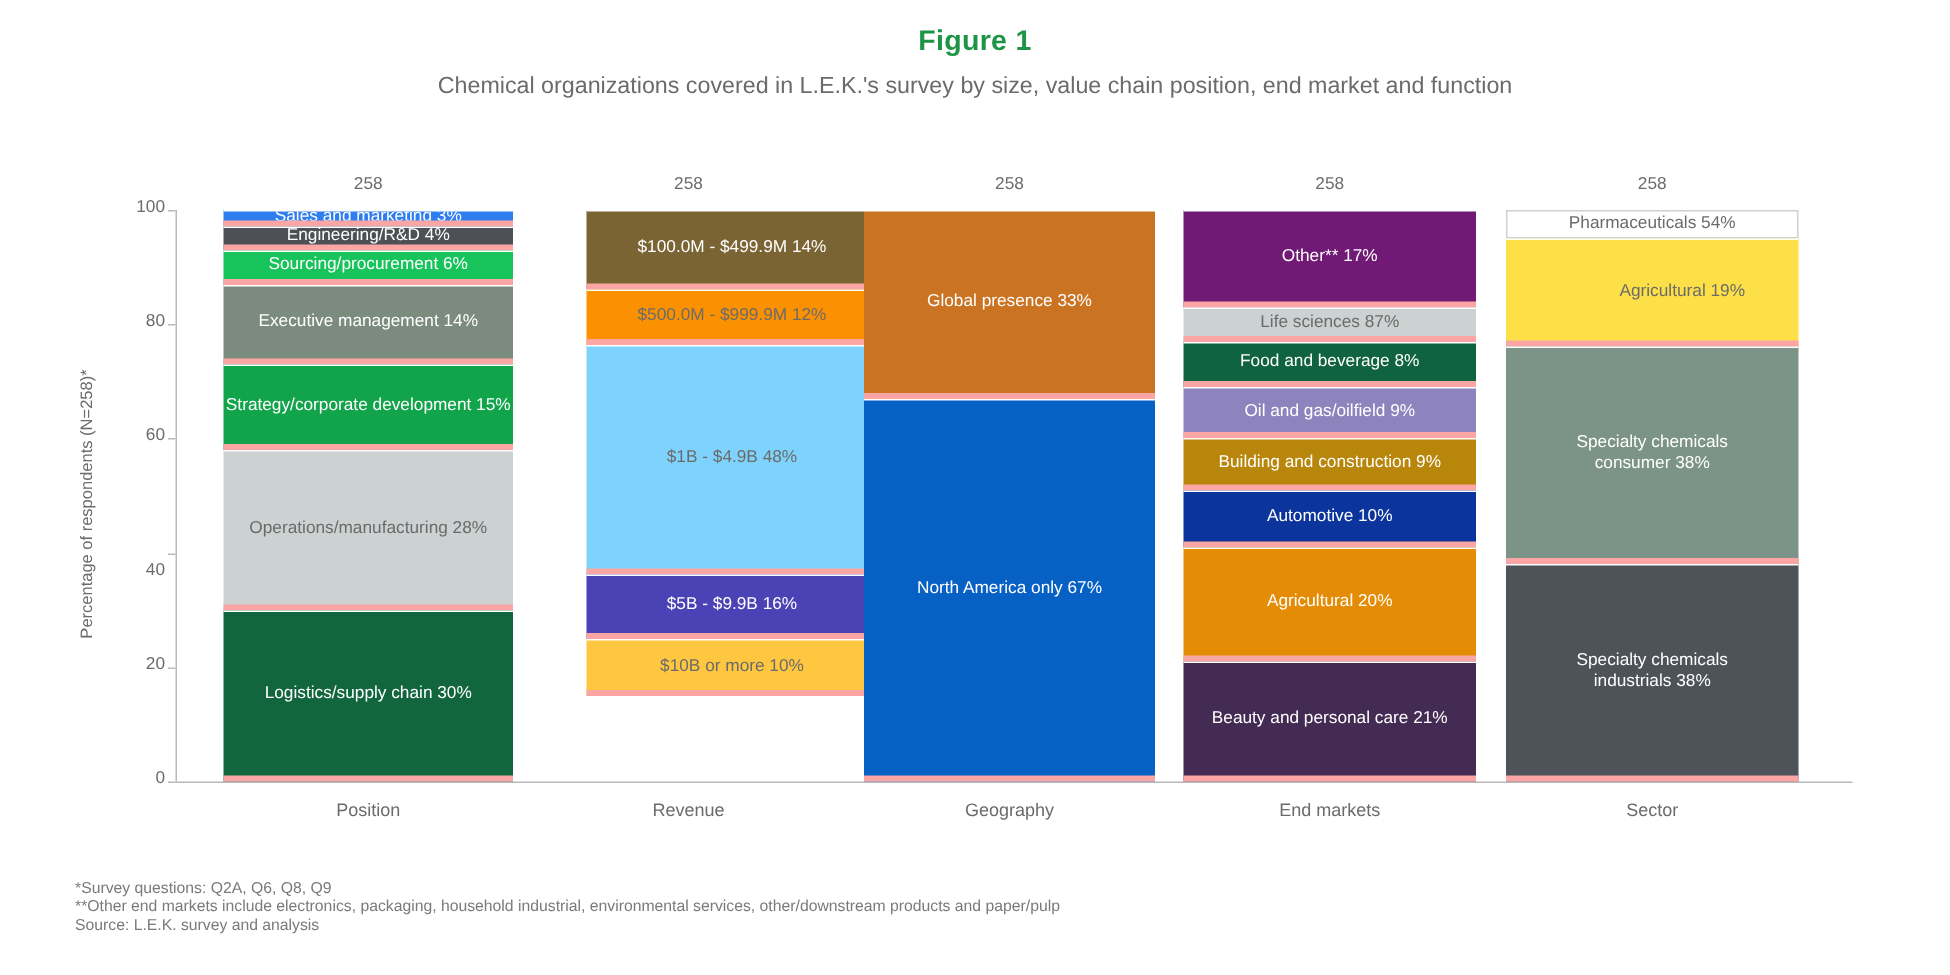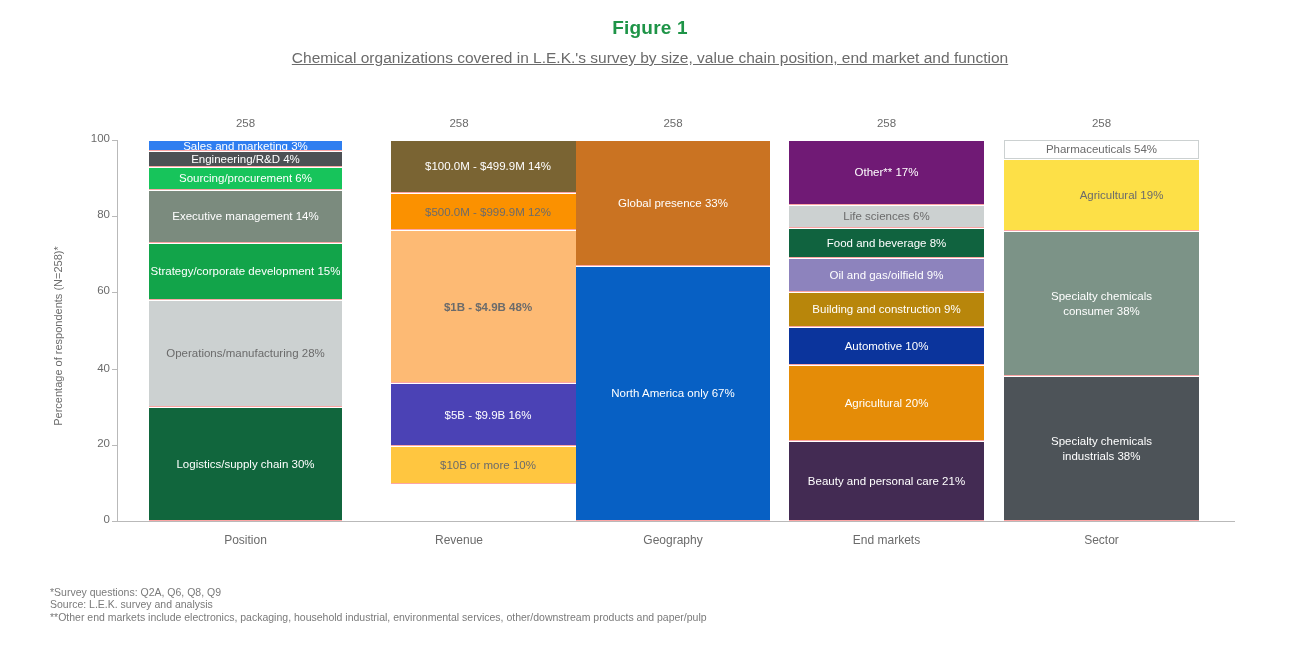--- a/index.html
+++ b/index.html
@@ -31,21 +31,20 @@
   }
   #figure-subtitle {
     position: absolute;
     left: 0;
     top: 49px;
     width: 1300px;
     text-align: center;
     font-size: 15.5px;
     font-weight: normal;
     color: #6b6b6b;
-    text-decoration: underline;
   }
 
   
   #plot {
     position: absolute;
     left: 0;
     top: 0;
     width: 1300px;
     height: 650px;
   }
@@ -122,21 +121,21 @@
     position: absolute;
     left: 0;
     width: 100%;
     bottom: 129px; 
     display: flex;
     flex-direction: column;
   }
   .seg {
     box-sizing: border-box;
     border-top: 1px solid #ffffff;
-    border-bottom: 1px solid #fca5a5;
+    border-bottom: 4px solid #fca5a5;
     display: flex;
     align-items: center;
     justify-content: center;
     text-align: center;
     font-size: 11.5px;
     line-height: 1.25;
     overflow: hidden;
     white-space: pre;
   }
   .seg span { display: block; white-space: pre-line; }
@@ -162,21 +161,21 @@
   <div id="y-axis-title">Percentage of respondents (N=258)*</div>
   <div id="y-axis-line"></div>
   <div id="x-axis-line"></div>
   <div id="y-ticks">
       <div class="ytick" style="top: 133px;">100</div>
       <div class="ytick-mark" style="top: 140px;"></div>
       <div class="ytick" style="top: 209.2px;">80</div>
       <div class="ytick-mark" style="top: 216.2px;"></div>
       <div class="ytick" style="top: 285.4px;">60</div>
       <div class="ytick-mark" style="top: 292.4px;"></div>
-      <div class="ytick" style="top: 363px;">40</div>
+      <div class="ytick" style="top: 375px;">40</div>
       <div class="ytick-mark" style="top: 368.6px;"></div>
       <div class="ytick" style="top: 437.8px;">20</div>
       <div class="ytick-mark" style="top: 444.8px;"></div>
       <div class="ytick" style="top: 514px;">0</div>
       <div class="ytick-mark" style="top: 521px;"></div>
     </div>
   <div id="columns">
       <div class="column" style="left: 149px; width: 193px;">
         <div class="col-count">258</div>
         <div class="stack" style="height: 381px;">
@@ -188,39 +187,39 @@
           <div class="seg" style="height: 106.68px; background: rgb(204, 209, 209); color: rgb(107, 107, 107);"><span>Operations/manufacturing 28%</span></div>
           <div class="seg" style="height: 114.3px; background: rgb(17, 102, 61); color: rgb(255, 255, 255);"><span>Logistics/supply chain 30%</span></div>
         </div>
         <div class="col-label">Position</div>
       </div>
       <div class="column" style="left: 362px; width: 194px;">
         <div class="col-count">258</div>
         <div class="stack" style="height: 381px; padding-left: 29px;">
           <div class="seg" style="height: 53.34px; background: rgb(122, 100, 51); color: rgb(255, 255, 255);"><span>$100.0M - $499.9M 14%</span></div>
           <div class="seg" style="height: 37px; background: rgb(251, 145, 0); color: rgb(107, 107, 107);"><span>$500.0M - $999.9M 12%</span></div>
-          <div class="seg" style="height: 153px; background: #fdba74; color: rgb(107, 107, 107); font-weight: bold;"><span>$1B - $4.9B 48%</span></div>
-          <div class="seg" style="height: 63px; background: rgb(75, 66, 181); color: rgb(255, 255, 255);"><span>$5B - $9.9B 16%</span></div>
+          <div class="seg" style="height: 153px; background: #7dd3fc; color: rgb(107, 107, 107);"><span>$1B - $4.9B 48%</span></div>
+          <div class="seg" style="height: 43px; background: rgb(75, 66, 181); color: rgb(255, 255, 255);"><span>$5B - $9.9B 16%</span></div>
           <div class="seg" style="height: 38.1px; background: rgb(255, 198, 64); color: rgb(107, 107, 107);"><span>$10B or more 10%</span></div>
         </div>
         <div class="col-label">Revenue</div>
       </div>
       <div class="column" style="left: 576px; width: 194px;">
         <div class="col-count">258</div>
         <div class="stack" style="height: 381px;">
           <div class="seg" style="height: 125.73px; background: rgb(202, 115, 34); color: rgb(255, 255, 255);"><span>Global presence 33%</span></div>
           <div class="seg" style="height: 255.27px; background: rgb(7, 96, 196); color: rgb(255, 255, 255);"><span>North America only 67%</span></div>
         </div>
         <div class="col-label">Geography</div>
       </div>
       <div class="column" style="left: 789px; width: 195px;">
         <div class="col-count">258</div>
         <div class="stack" style="height: 381px;">
           <div class="seg" style="height: 64.77px; background: #701a75; color: rgb(255, 255, 255);"><span>Other** 17%</span></div>
-          <div class="seg" style="height: 22.86px; background: rgb(204, 209, 209); color: rgb(107, 107, 107);"><span>Life sciences 6%</span></div>
+          <div class="seg" style="height: 22.86px; background: rgb(204, 209, 209); color: rgb(107, 107, 107);"><span>Life sciences 87%</span></div>
           <div class="seg" style="height: 30.48px; background: rgb(16, 99, 63); color: rgb(255, 255, 255);"><span>Food and beverage 8%</span></div>
           <div class="seg" style="height: 34.29px; background: rgb(141, 131, 189); color: rgb(255, 255, 255);"><span>Oil and gas/oilfield  9%</span></div>
           <div class="seg" style="height: 34.29px; background: rgb(184, 134, 11); color: rgb(255, 255, 255);"><span>Building and construction  9%</span></div>
           <div class="seg" style="height: 38.1px; background: rgb(11, 52, 156); color: rgb(255, 255, 255);"><span>Automotive 10%</span></div>
           <div class="seg" style="height: 76.2px; background: rgb(229, 140, 7); color: rgb(255, 255, 255);"><span>Agricultural 20%</span></div>
           <div class="seg" style="height: 80.01px; background: rgb(67, 43, 83); color: rgb(255, 255, 255);"><span>Beauty and personal care 21%</span></div>
         </div>
         <div class="col-label">End markets</div>
       </div>
       <div class="column" style="left: 1004px; width: 195px;">
@@ -233,15 +232,15 @@
           <div class="seg" style="height: 144.78px; background: rgb(77, 83, 88); color: rgb(255, 255, 255);"><span>Specialty chemicals
 industrials 38%</span></div>
         </div>
         <div class="col-label">Sector</div>
       </div>
     </div>
 </div>
 
 <div id="footnotes">
   <div>*Survey questions: Q2A, Q6, Q8, Q9</div>
+  <div>**Other end markets include electronics, packaging, household industrial, environmental services, other/downstream products and paper/pulp</div>
   <div>Source: L.E.K. survey and analysis</div>
-  <div>**Other end markets include electronics, packaging, household industrial, environmental services, other/downstream products and paper/pulp</div>
 </div>
 
 </body></html>

